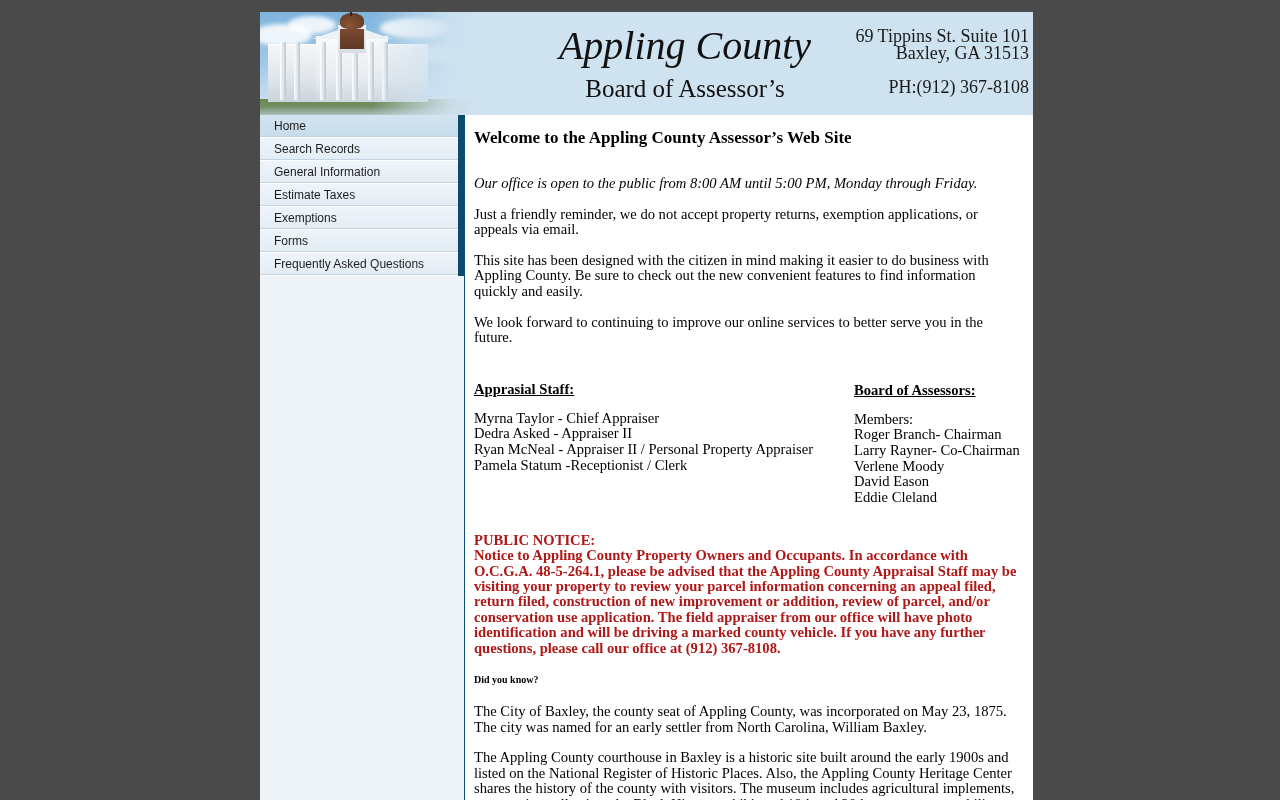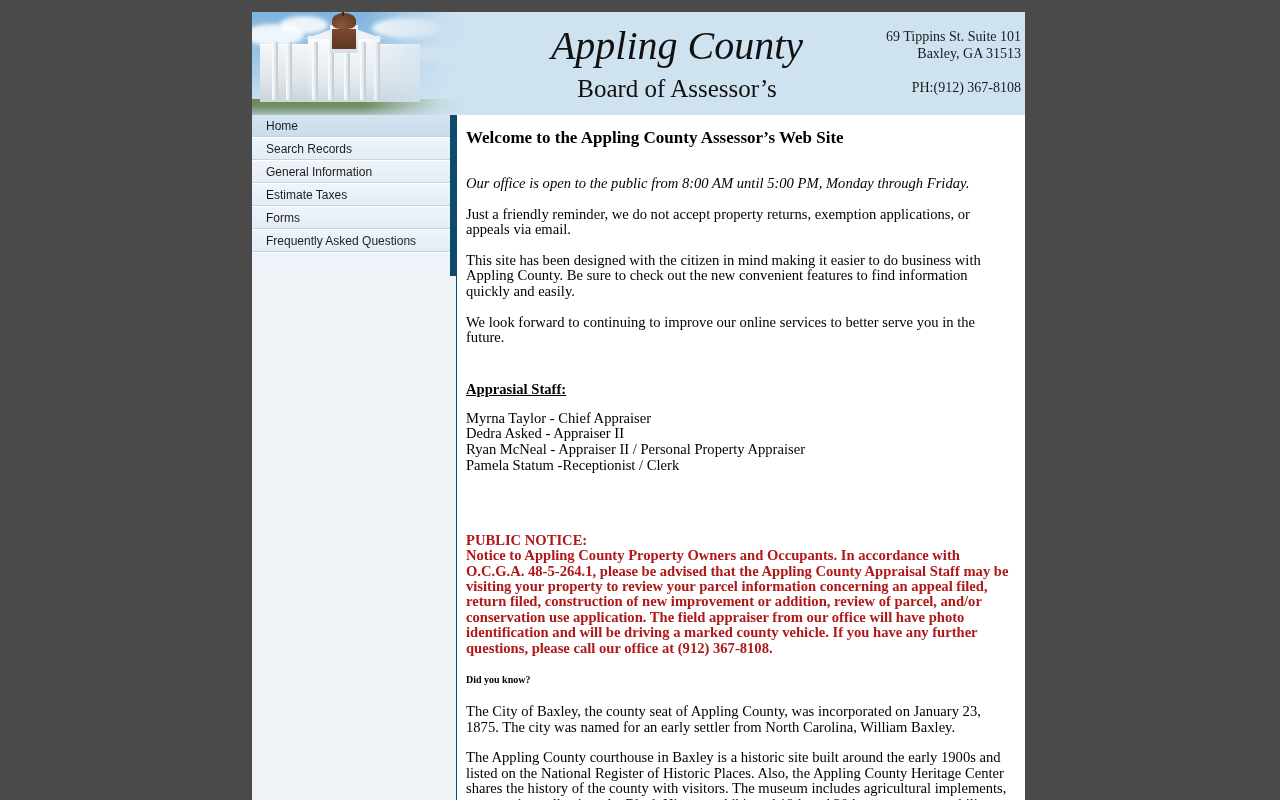--- a/index.html
+++ b/index.html
@@ -9,21 +9,21 @@
     padding: 0;
     width: 1280px;
     height: 800px;
     overflow: hidden;
     background: #4a4a4a;
     font-family: "Liberation Serif", serif;
   }
 
   #page-wrap {
     position: absolute;
-    left: 252px;
+    left: 260px;
     top: 12px;
     width: 773px;
     height: 788px;
     background: #5eead4;
   }
 
   
   #site-header {
     position: relative;
     width: 773px;
@@ -141,21 +141,21 @@
     margin-top: 4px;
   }
 
   #header-contact {
     position: absolute;
     right: 4px;
     top: 16px;
     width: 210px;
     text-align: right;
     font-family: "Liberation Serif", serif;
-    font-size: 14px;
+    font-size: 18px;
     line-height: 17px;
     color: #1a1a1a;
   }
   #header-contact .phone-line { margin-top: 17px; }
 
   
   #body-row {
     position: relative;
     width: 773px;
     height: 685px;
@@ -323,20 +323,23 @@
       <div class="nav-item">
         <span>Search Records</span>
       </div>
       <div class="nav-item">
         <span>General Information</span>
       </div>
       <div class="nav-item">
         <span>Estimate Taxes</span>
       </div>
       <div class="nav-item">
+        <span>Exemptions</span>
+      </div>
+      <div class="nav-item">
         <span>Forms</span>
       </div>
       <div class="nav-item">
         <span>Frequently Asked Questions</span>
       </div>
     </div>
 
     <div id="content">
 
       <div id="content-heading">Welcome to the Appling County Assessor’s Web Site</div>
@@ -362,36 +365,47 @@
       <div id="staff-area">
         <div id="staff-left">
           <div class="col-head">Apprasial Staff:</div>
           <div class="col-list">
             <div>Myrna Taylor - Chief Appraiser</div>
             <div>Dedra Asked - Appraiser II</div>
             <div>Ryan McNeal - Appraiser II / Personal Property Appraiser</div>
             <div>Pamela Statum -Receptionist / Clerk</div>
           </div>
         </div>
+        <div id="staff-right">
+          <div class="col-head">Board of Assessors:</div>
+          <div class="col-list">
+            <div>Members:</div>
+            <div>Roger Branch- Chairman</div>
+            <div>Larry Rayner- Co-Chairman</div>
+            <div>Verlene Moody</div>
+            <div>David Eason</div>
+            <div>Eddie Cleland</div>
+          </div>
+        </div>
       </div>
 
       <div class="spacer-sm"></div>
 
       <div id="public-notice">
         <span class="pn-title">PUBLIC NOTICE:</span>
         <span>Notice to Appling County Property Owners and Occupants. In accordance with O.C.G.A. 48-5-264.1, please be advised that the Appling County Appraisal Staff may be visiting your property to review your parcel information concerning an appeal filed, return filed, construction of new improvement or addition, review of parcel, and/or conservation use application. The field appraiser from our office will have photo identification and will be driving a marked county vehicle. If you have any further questions, please call our office at (912) 367-8108.</span>
       </div>
 
       <div class="spacer-md"></div>
 
       <div id="didyouknow-head">Did you know?</div>
 
       <div class="spacer-md"></div>
 
-      <p class="para">The City of Baxley, the county seat of Appling County, was incorporated on January 23, 1875. The city was named for an early settler from North Carolina, William Baxley.</p>
+      <p class="para">The City of Baxley, the county seat of Appling County, was incorporated on May 23, 1875. The city was named for an early settler from North Carolina, William Baxley.</p>
 
       <div class="spacer-md"></div>
 
       <p class="para">The Appling County courthouse in Baxley is a historic site built around the early 1900s and listed on the National Register of Historic Places. Also, the Appling County Heritage Center shares the history of the county with visitors. The museum includes agricultural implements, a turpentine collection, the Black History exhibit and 19th and 20th century memorabilia.</p>
 
     </div>
   </div>
 </div>
 
 </body></html>

